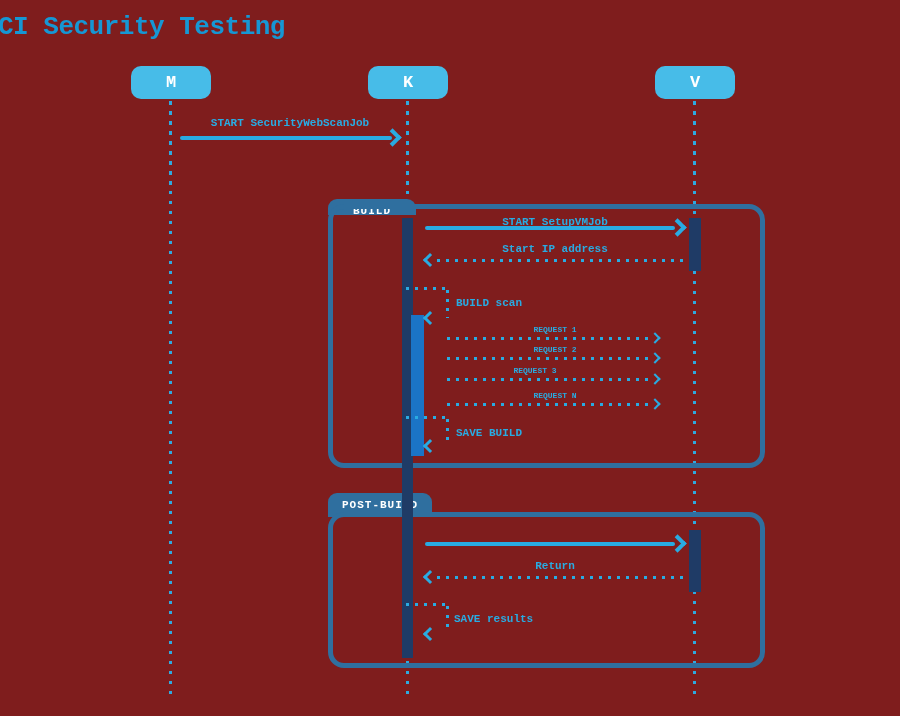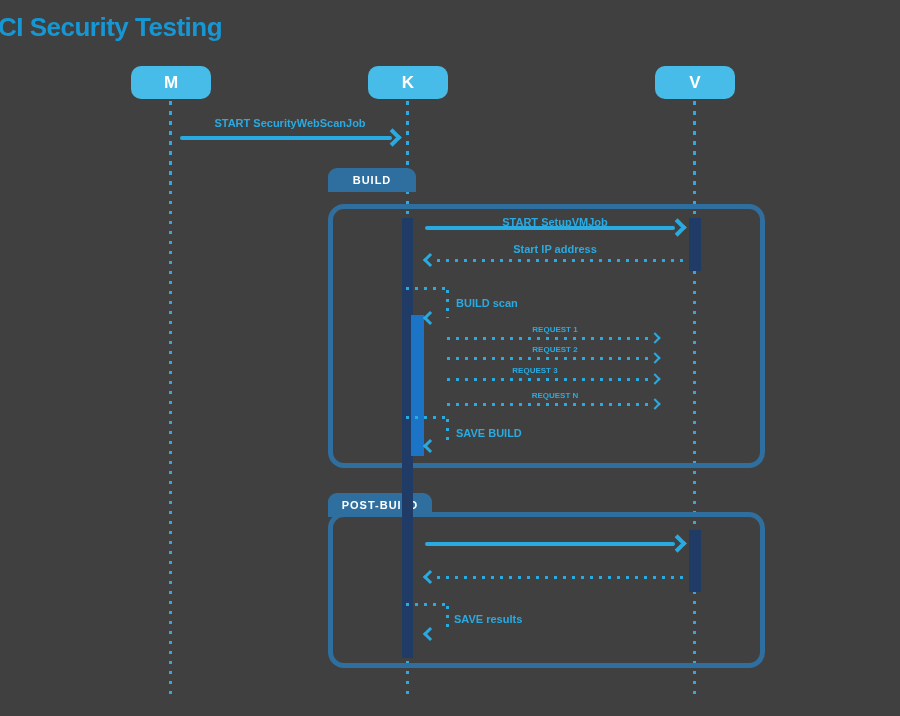--- a/index.html
+++ b/index.html
@@ -6,21 +6,21 @@
     --title:#1697D4;
     --bright:#29ABE2;
     --sky:#47BCE8;
     --dots:#2FA9DF;
     --steel:#2F6F9F;
     --navy:#1F3B66;
     --med:#1B74C6;
   }
   *{margin:0;padding:0;box-sizing:border-box;}
   body{background:#fff;font-family:"Liberation Sans", sans-serif;}
-  .canvas{position:relative;width:900px;height:716px;background:#404040;overflow:hidden;}
+  .canvas{position:relative;width:900px;height:716px;background:#7f1d1d;overflow:hidden;font-family:Liberation Mono, monospace;}
 
   .title{position:absolute;left:-2px;top:12px;font-size:26px;font-weight:bold;
          color:var(--title);letter-spacing:-0.5px;}
 
   .actor{position:absolute;width:80px;height:33px;background:var(--sky);
          border-radius:10px;color:#fff;font-weight:bold;font-size:17px;
          text-align:center;line-height:33px;z-index:4;}
 
   .lifeline{position:absolute;width:3px;top:101px;height:597px;z-index:1;
     background-image:repeating-linear-gradient(to bottom,var(--dots) 0 3.5px,transparent 3.5px 10px);}
@@ -64,21 +64,21 @@
   <div class="title">CI Security Testing</div>
 
   <div class="lifeline" style="left:169px"></div>
   <div class="lifeline" style="left:406px"></div>
   <div class="lifeline" style="left:693px"></div>
 
   <div class="actor" style="left:131px;top:66px">M</div>
   <div class="actor" style="left:368px;top:66px">K</div>
   <div class="actor" style="left:655px;top:66px">V</div>
 
-  <div class="frame-tab" style="left:328px;top:168px;width:88px;height:24px">BUILD</div>
+  <div class="frame-tab" style="left:328px;top:199px;width:88px;height:16px">BUILD</div>
   <div class="frame" style="left:328px;top:204px;width:437px;height:264px"></div>
 
   <div class="frame-tab" style="left:328px;top:493px;width:104px;height:24px">POST-BUILD</div>
   <div class="frame" style="left:328px;top:512px;width:437px;height:156px"></div>
 
   <div class="bar navy" style="left:402px;top:218px;width:11px;height:440px"></div>
   <div class="bar med" style="left:411px;top:315px;width:13px;height:141px"></div>
   <div class="bar navy" style="left:689px;top:218px;width:12px;height:53px"></div>
   <div class="bar navy" style="left:689px;top:530px;width:12px;height:62px"></div>
 
@@ -116,20 +116,21 @@
   <div class="chev-right-sm" style="left:651px;top:400px"></div>
 
   <div class="msg-label" style="left:456px;top:427px">SAVE BUILD</div>
   <div class="dot-line" style="left:406px;top:416px;width:42px"></div>
   <div class="vdots" style="left:446px;top:419px;height:26px"></div>
   <div class="chev-left" style="left:425px;top:441px"></div>
 
   <div class="solid-line" style="left:425px;top:542px;width:250px"></div>
   <div class="head-right" style="left:671px;top:537px"></div>
 
+  <div class="msg-label center" style="left:445px;width:220px;top:560px">Return</div>
   <div class="dot-line" style="left:437px;top:576px;width:246px"></div>
   <div class="chev-left" style="left:425px;top:572px"></div>
 
   <div class="msg-label" style="left:454px;top:613px">SAVE results</div>
   <div class="dot-line" style="left:406px;top:603px;width:42px"></div>
   <div class="vdots" style="left:446px;top:606px;height:27px"></div>
   <div class="chev-left" style="left:425px;top:629px"></div>
 
 </div>
 

